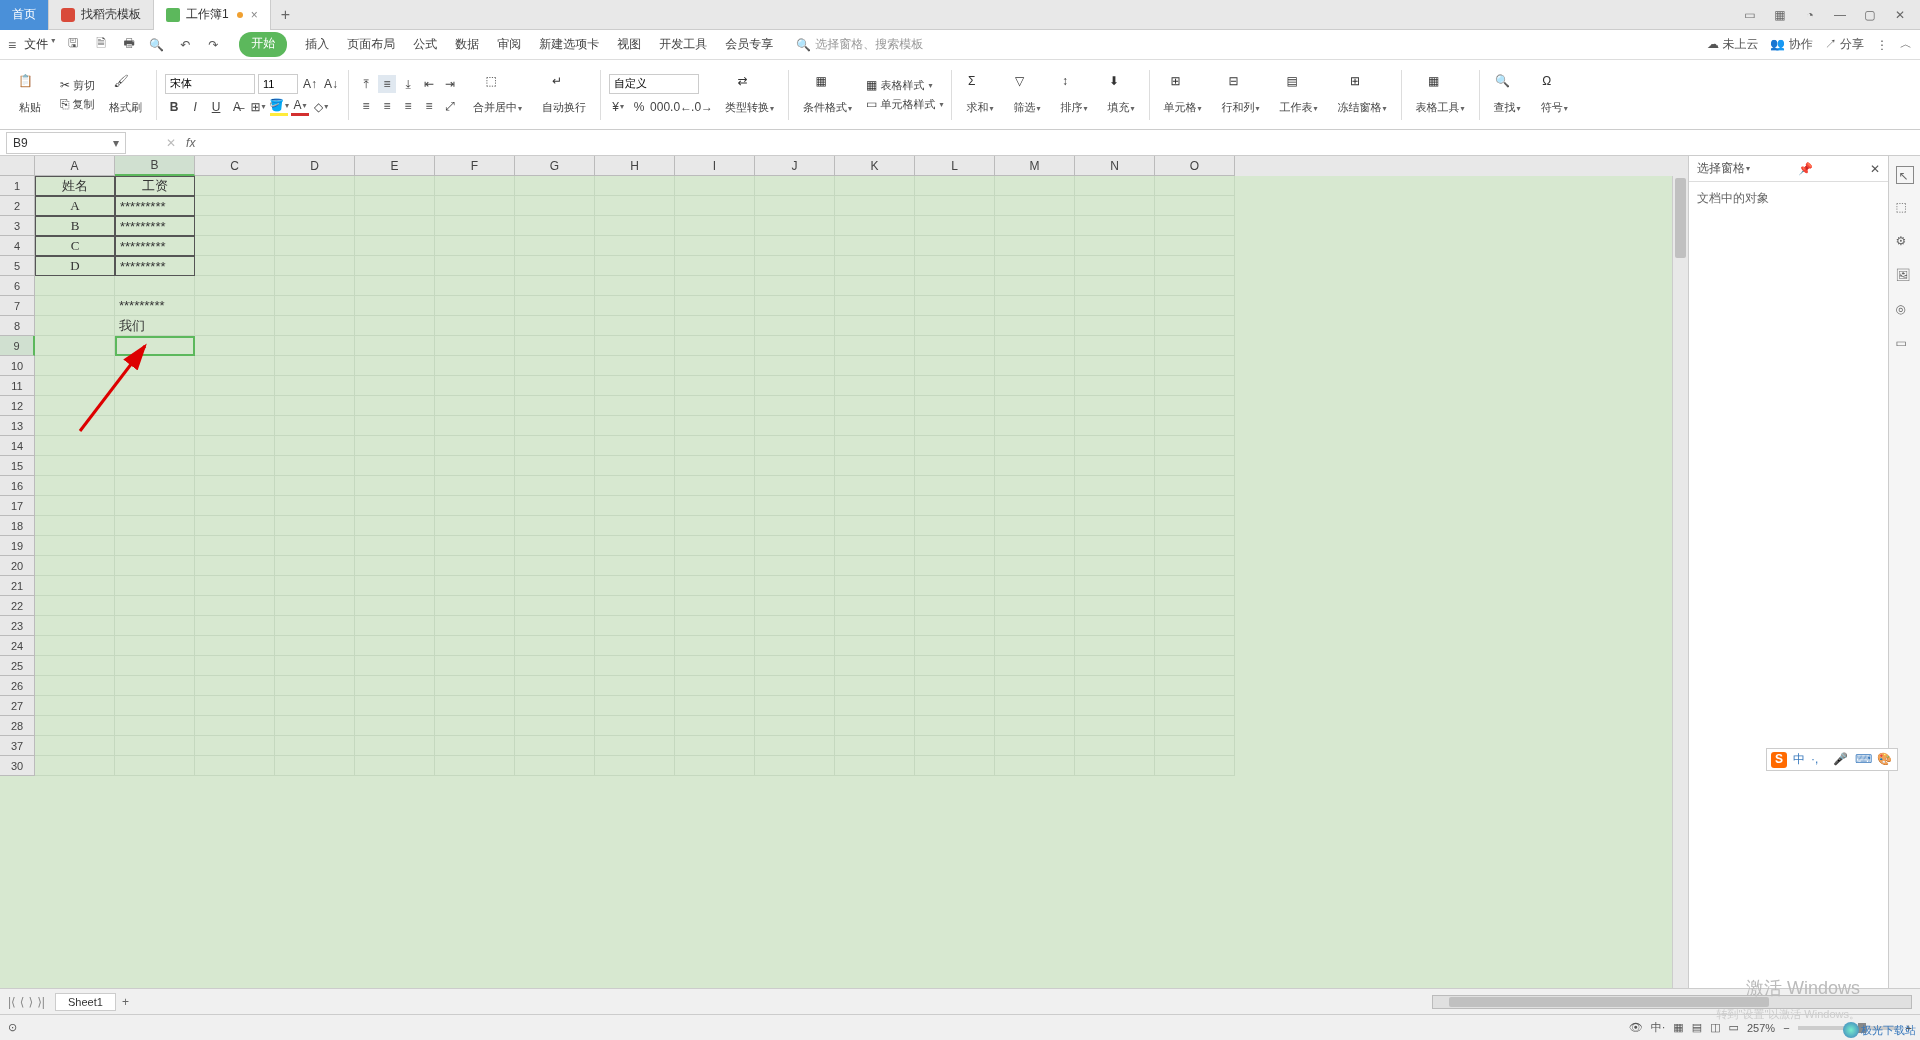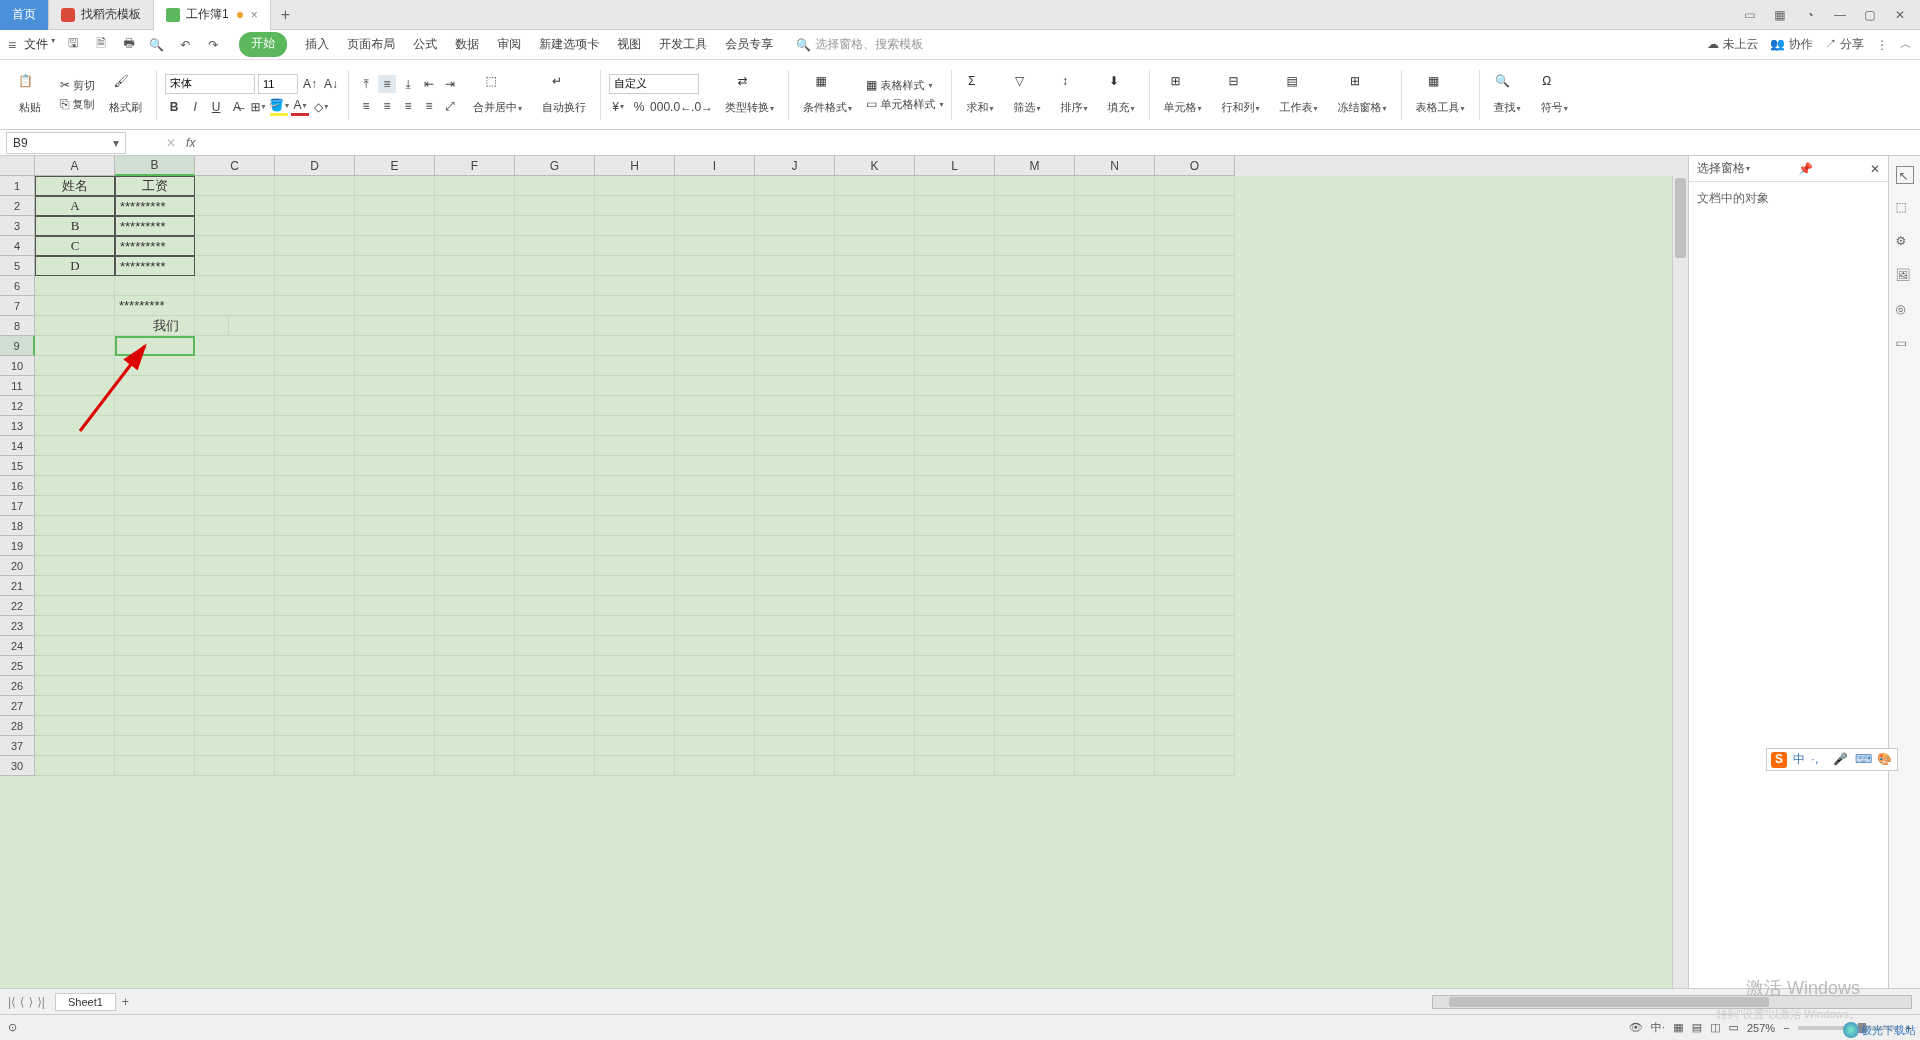--- a/index.html
+++ b/index.html
@@ -842,21 +842,21 @@
         <div class="cell hdr" style="left: 80px; top: 0px; width: 80px; height: 20px;">工资</div>
         <div class="cell data-a" style="left: 0px; top: 20px; width: 80px; height: 20px;">A</div>
         <div class="cell data-b" style="left: 80px; top: 20px; width: 80px; height: 20px;">*********</div>
         <div class="cell data-a" style="left: 0px; top: 40px; width: 80px; height: 20px;">B</div>
         <div class="cell data-b" style="left: 80px; top: 40px; width: 80px; height: 20px;">*********</div>
         <div class="cell data-a" style="left: 0px; top: 60px; width: 80px; height: 20px;">C</div>
         <div class="cell data-b" style="left: 80px; top: 60px; width: 80px; height: 20px;">*********</div>
         <div class="cell data-a" style="left: 0px; top: 80px; width: 80px; height: 20px;">D</div>
         <div class="cell data-b" style="left: 80px; top: 80px; width: 80px; height: 20px;">*********</div>
         <div class="cell " style="left: 80px; top: 120px; width: 80px; height: 20px;">*********</div>
-        <div class="cell " style="left: 80px; top: 140px; width: 80px; height: 20px; margin-left: 34px;">我们</div>
+        <div class="cell " style="left: 80px; top: 140px; width: 80px; height: 20px;">我们</div>
         <div class="cell sel" style="left: 80px; top: 160px; width: 80px; height: 20px;"></div>
       </div>
     <div class="vscroll">
         <div class="vthumb"></div>
       </div>
     <svg class="arrow" style="left:70px; top:175px;" width="120" height="110">
       <defs>
           <marker id="ah" markerWidth="10" markerHeight="10" refX="8" refY="3" orient="auto">
             <path d="M0,0 L0,6 L9,3 z" fill="#d00"></path>
           </marker>

